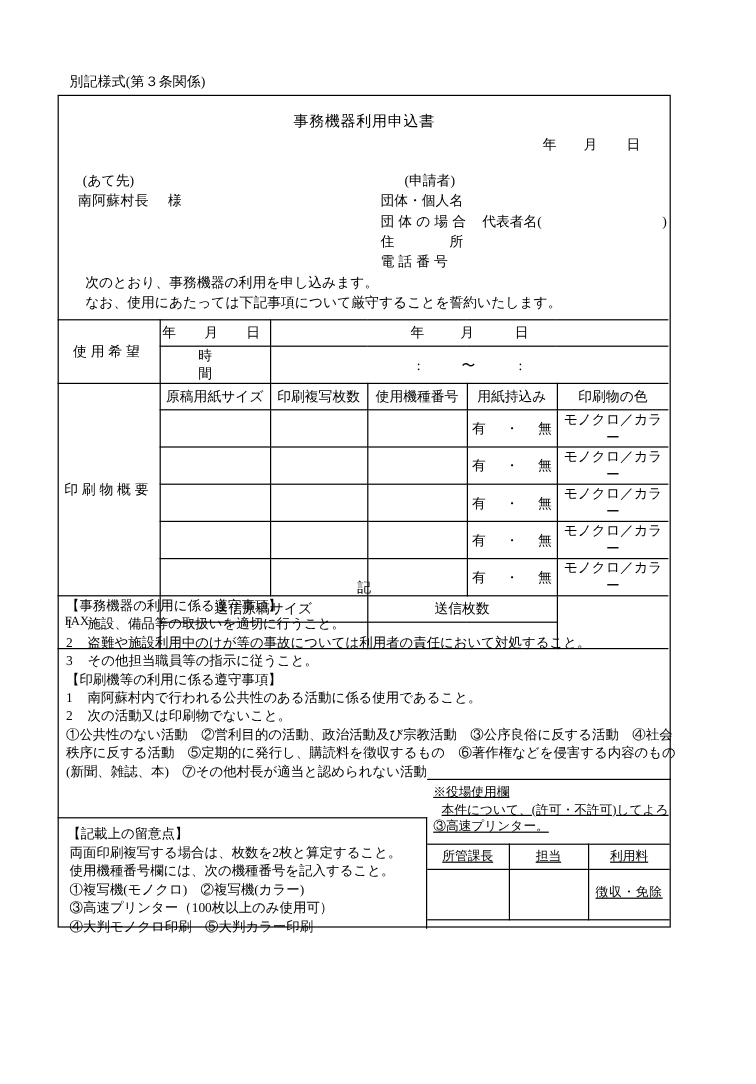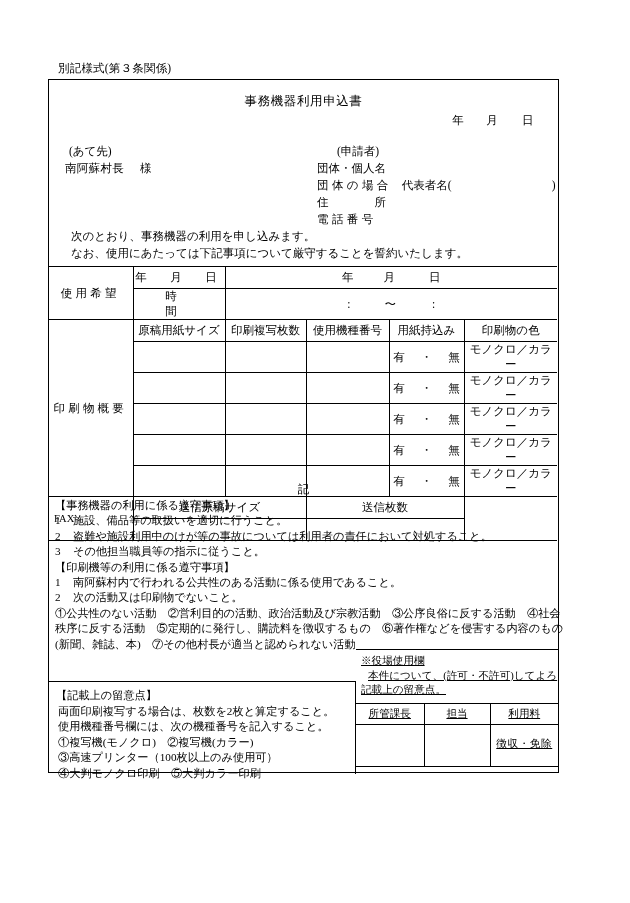--- a/index.html
+++ b/index.html
@@ -378,21 +378,21 @@
         <div class="nline nindent">両面印刷複写する場合は、枚数を2枚と算定すること。</div>
         <div class="nline nindent">使用機種番号欄には、次の機種番号を記入すること。</div>
         <div class="nline nindent">①複写機(モノクロ)　②複写機(カラー)</div>
         <div class="nline nindent">③高速プリンター（100枚以上のみ使用可）</div>
         <div class="nline nindent">④大判モノクロ印刷　⑤大判カラー印刷</div>
       </div>
 
       <div class="office">
         <div class="otitle">※役場使用欄</div>
         <div class="oline oline-in">本件について、(許可・不許可)してよろ</div>
-        <div class="oline">記載上の留意点。</div>
+        <div class="oline">③高速プリンター。</div>
 
         <table class="otbl">
           <colgroup>
             <col style="width:68px">
             <col style="width:66px">
             <col style="width:68px">
           </colgroup>
           <tbody>
             <tr>
               <td class="hd noleft">所管課長</td>

